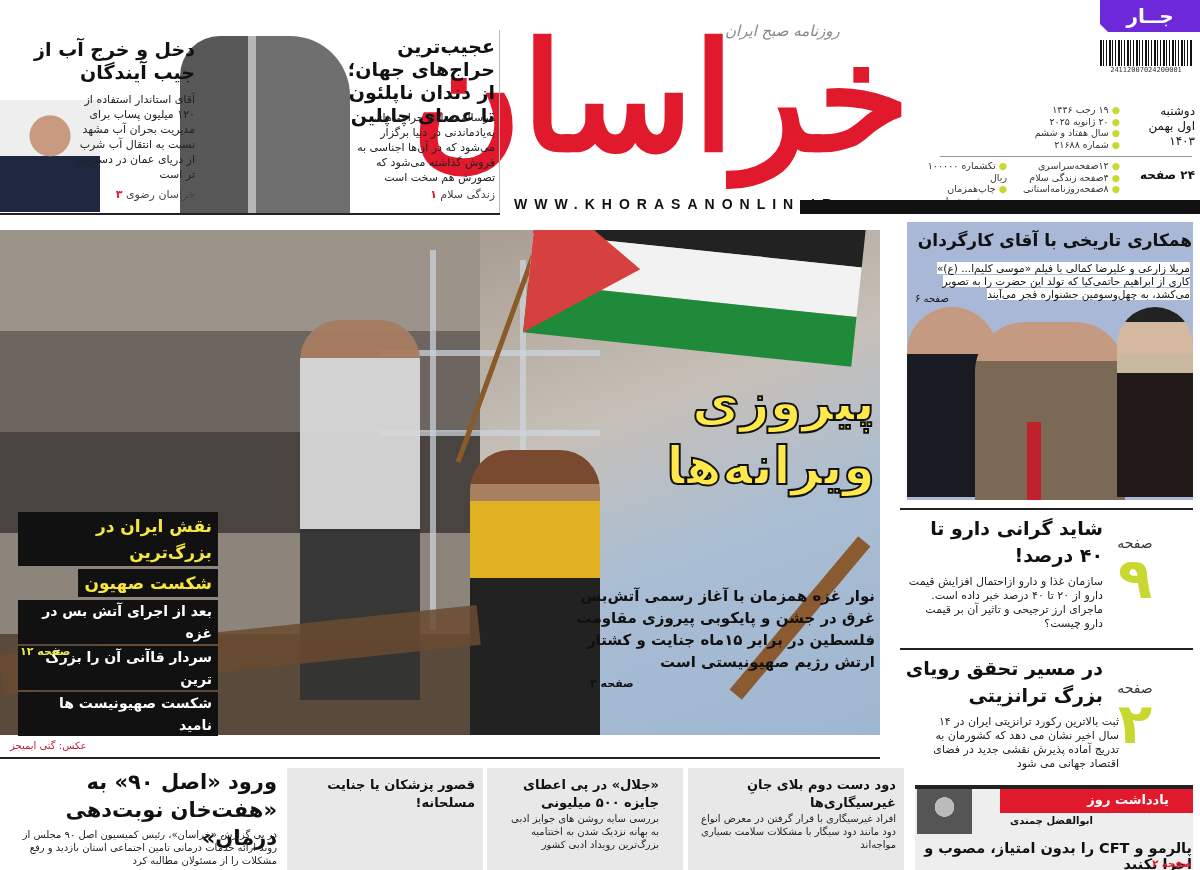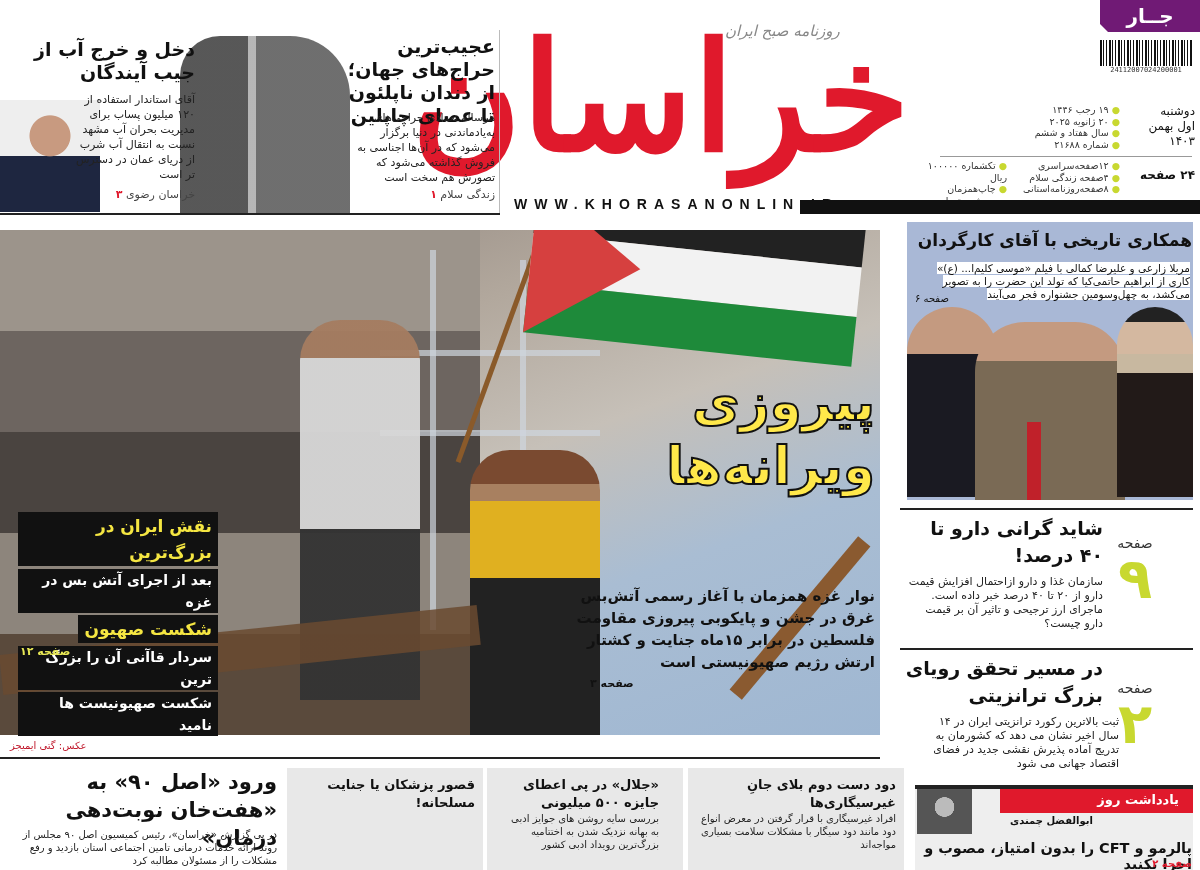--- a/index.html
+++ b/index.html
@@ -2,21 +2,21 @@
 <html><head>
 <meta charset="utf-8">
 <style>
 *{box-sizing:border-box;margin:0;padding:0}
 html,body{width:1200px;height:870px;overflow:hidden;background:#fff}
 body{font-family:"DejaVu Sans",sans-serif;position:relative;color:#111}
 .rtl{direction:rtl;text-align:right}
 .abs{position:absolute}
 
 
-#jaar{left:1100px;top:0;width:100px;height:32px;background:#701a75;color:#fff;font-weight:bold;font-size:20px;display:flex;align-items:center;justify-content:center;clip-path:polygon(0 0,100% 0,100% 100%,8% 100%,0 75%)}
+#jaar{left:1100px;top:0;width:100px;height:32px;background:#6d28d9;color:#fff;font-weight:bold;font-size:20px;display:flex;align-items:center;justify-content:center;clip-path:polygon(0 0,100% 0,100% 100%,8% 100%,0 75%)}
 #barcode{left:1100px;top:40px;width:92px;height:26px;background:repeating-linear-gradient(90deg,#111 0 2px,#fff 2px 3px,#111 3px 4px,#fff 4px 6px,#111 6px 7px,#fff 7px 9px)}
 #barcode-num{left:1100px;top:66px;width:92px;font-size:7px;color:#333;font-family:"DejaVu Sans Mono",monospace;text-align:center}
 #day-block{left:1130px;top:104px;width:65px;font-size:12px;font-weight:normal;line-height:15px}
 #date-list{left:1020px;top:104px;width:100px;font-size:9.5px;line-height:11.5px;color:#333}
 .dot{color:#c8d830;margin-left:3px}
 #hdr-rule{left:940px;top:156px;width:252px;height:1px;background:#999}
 #pages-count{left:1130px;top:168px;width:65px;font-size:12px;font-weight:bold}
 #pages-list{left:1010px;top:160px;width:110px;font-size:9.5px;line-height:11.5px;color:#333}
 #price-list{left:915px;top:160px;width:92px;font-size:9.5px;line-height:11.5px;color:#333}
 
@@ -76,21 +76,21 @@
 
 .page-lbl{font-size:14px;color:#333}
 .page-big{font-size:56px;color:#c8d830;font-weight:bold;line-height:56px}
 .story-title{font-size:19px;font-weight:bold;line-height:27px}
 .story-body{font-size:11px;line-height:14px;color:#222}
 
 #s9{left:905px;top:515px;width:290px}
 #s2{left:905px;top:655px;width:290px}
 
 #note{left:915px;top:785px;width:278px;height:85px;background:#eee;border-top:4px solid #222}
-#note-bar{left:1000px;top:789px;width:193px;height:24px;background:#e0192c;color:#fff;font-weight:bold;font-size:13px;padding:3px 14px}
+#note-bar{left:1000px;top:789px;width:193px;height:24px;background:#e0192c;color:#fff;font-weight:bold;font-size:13px;padding:3px 24px}
 #note-author{left:1000px;top:815px;width:193px;font-size:10px;font-weight:bold;padding-right:100px}
 #note-photo{left:917px;top:789px;width:55px;height:45px;background:radial-gradient(circle at 50% 40%,#bbb 0 25%,#555 26%)}
 #note-title{left:920px;top:840px;width:272px;font-size:14.5px;font-weight:bold}
 #note-ref{left:920px;top:858px;width:272px;font-size:10px}
 
 
 .bot-box{position:absolute;top:768px;height:102px;background:#e8e8e8}
 #b-smoke{left:688px;width:216px}
 #b-jalal{left:487px;width:196px}
 #b-qosur{left:287px;width:196px}
@@ -170,22 +170,22 @@
 
 <div class="abs rtl" id="headline">
   <div>پیروزی</div>
   <div>ویرانه‌ها</div>
 </div>
 <div class="abs rtl" id="lead-body">نوار غزه همزمان با آغاز رسمی آتش‌بس غرق در جشن و پایکوبی پیروزی مقاومت فلسطین در برابر ۱۵ماه جنایت و کشتار ارتش رژیم صهیونیستی است</div>
 <div class="abs" id="lead-ref">صفحه ۳</div>
 
 <div class="abs rtl" id="side-box">
   <div><span class="hl-black">نقش ایران در بزرگ‌ترین</span></div>
+  <div><span class="hl-black">شکست صهیون</span></div>
   <div><span class="hl-white">بعد از اجرای آتش بس در غزه</span></div>
-  <div><span class="hl-black">شکست صهیون</span></div>
   <div><span class="hl-white">سردار قاآنی آن را بزرگ ترین</span></div>
   <div><span class="hl-white">شکست صهیونیست ها نامید</span></div>
 </div>
 <div class="abs" id="side-ref">صفحه ۱۲</div>
 <div class="abs" id="photo-credit">عکس: گتی ایمیجز</div>
 <div class="abs" id="photo-rule"></div>
 
 <div class="abs" id="rc-feature">
   <div class="person" style="left:0;top:85px;width:90px;height:190px;background:linear-gradient(180deg,#c49a80 0 25%,#1a1a22 25%)"></div>
   <div class="person" style="left:68px;top:100px;width:150px;height:178px;background:linear-gradient(180deg,#c49a80 0 22%,#7a6a55 22%);"></div>

